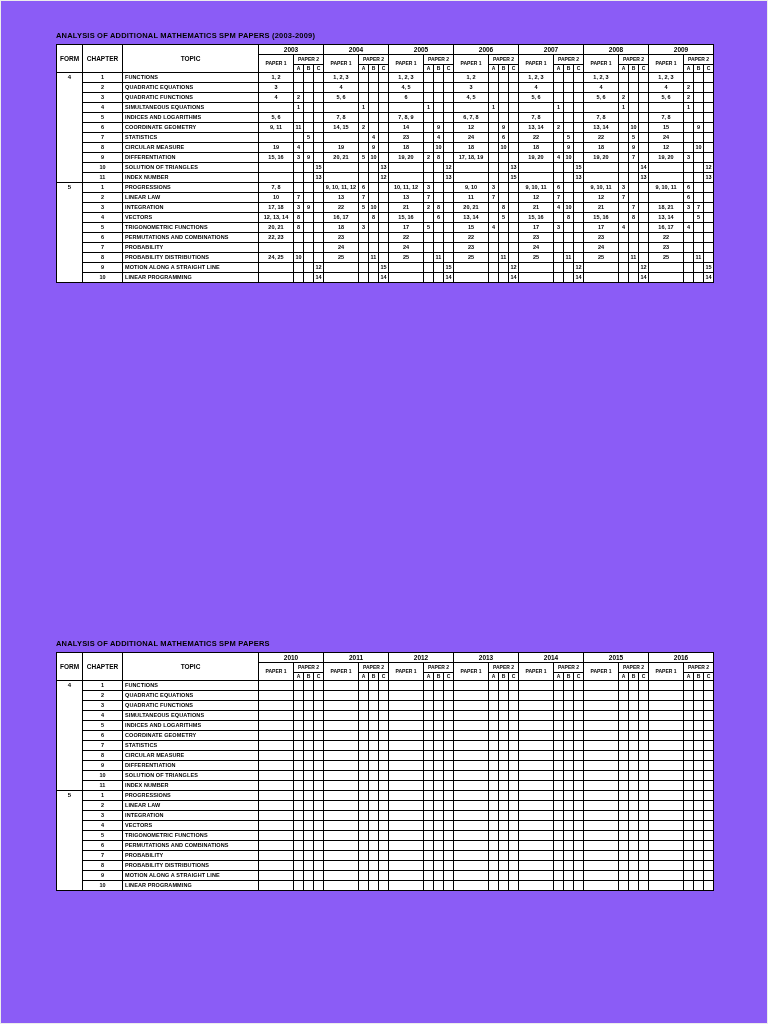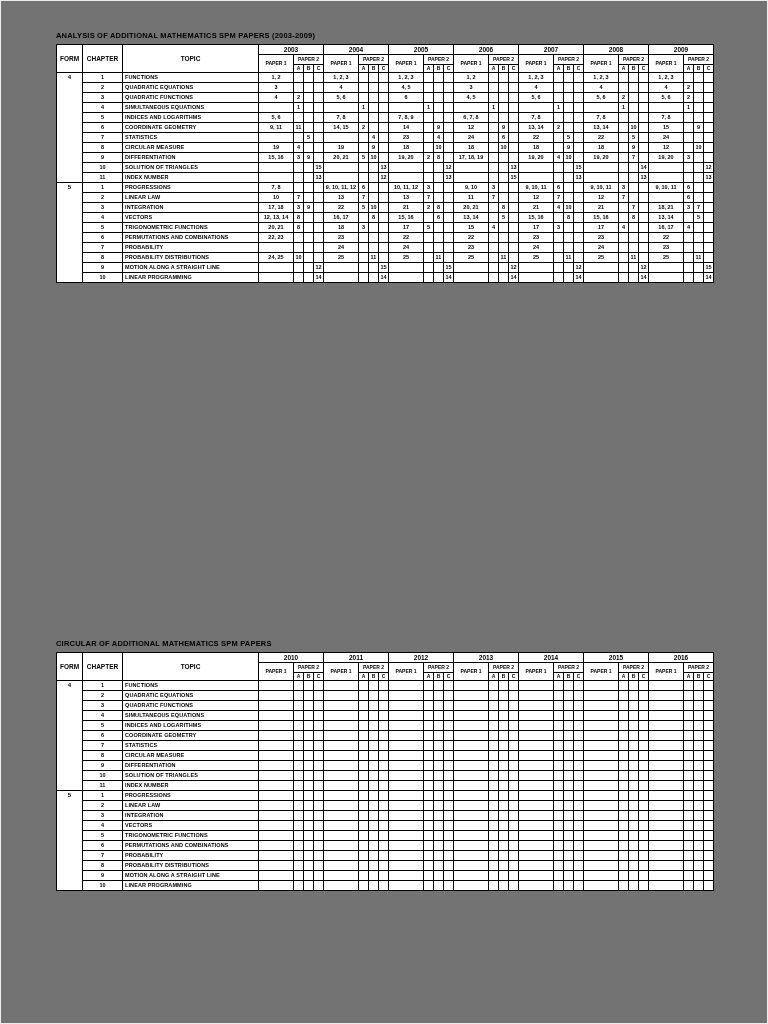--- a/index.html
+++ b/index.html
@@ -4,21 +4,21 @@
 <style>
   html,body{margin:0;padding:0;}
   body{
     width:768px;height:1024px;
     background:#ffffff;
     font-family:"Liberation Sans", sans-serif;
     position:relative;
     overflow:hidden;
     color:#000;
   }
-  .doc-page{position:absolute;inset:0;background:#737373;border:1px solid #ececec;box-sizing:border-box;text-decoration:underline;}
+  .doc-page{position:absolute;inset:0;background:#8b5cf6;border:1px solid #ececec;box-sizing:border-box;text-decoration:underline;}
   .doc-title{
     position:absolute;left:55px;
     font-size:7.5px;font-weight:bold;letter-spacing:.2px;
     white-space:nowrap;
   }
   .t1{top:30px;}
   .t2{top:638px;}
   .table-wrap{position:absolute;left:55px;}
   .w1{top:43px;}
   .w2{top:651px;}
@@ -805,21 +805,21 @@
             <td>14</td>
             <td></td>
             <td></td>
             <td></td>
             <td>14</td>
           </tr>
         </tbody>
       </table>
     </div>
 
-  <div class="doc-title t2">CIRCULAR OF ADDITIONAL MATHEMATICS SPM PAPERS</div>
+  <div class="doc-title t2">ANALYSIS OF ADDITIONAL MATHEMATICS SPM PAPERS</div>
   <div id="table2" class="table-wrap w2">
       <table class="an">
         <colgroup>
           <col style="width: 26px;">
           <col style="width: 40px;">
           <col style="width: 136px;">
           <col style="width: 35px;">
           <col style="width: 10px;">
           <col style="width: 10px;">
           <col style="width: 10px;">

